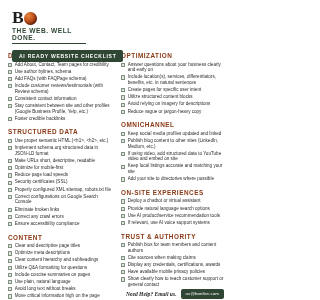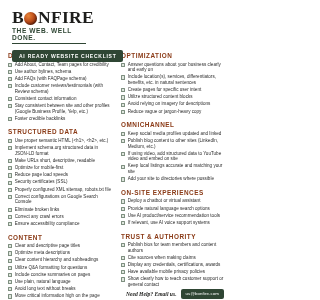--- a/index.html
+++ b/index.html
@@ -133,21 +133,20 @@
 </head>
 <body>
 
 <div class="page">
 
   <div class="header">
     <div class="logo-wrap">
       <div class="logo-word">
         <span>B</span>
           <span class="logo-ball"></span>
-          <span>NFIRE</span>
       </div>
       <div class="logo-tag">THE WEB. WELL DONE.</div>
       <div class="badge">AI READY WEBSITE CHECKLIST</div>
     </div>
   </div>
 
   <div class="cols">
     <div class="col" id="col-left">
         <div class="sec">
           <div class="sec-title">DISCOVERABILITY</div>

